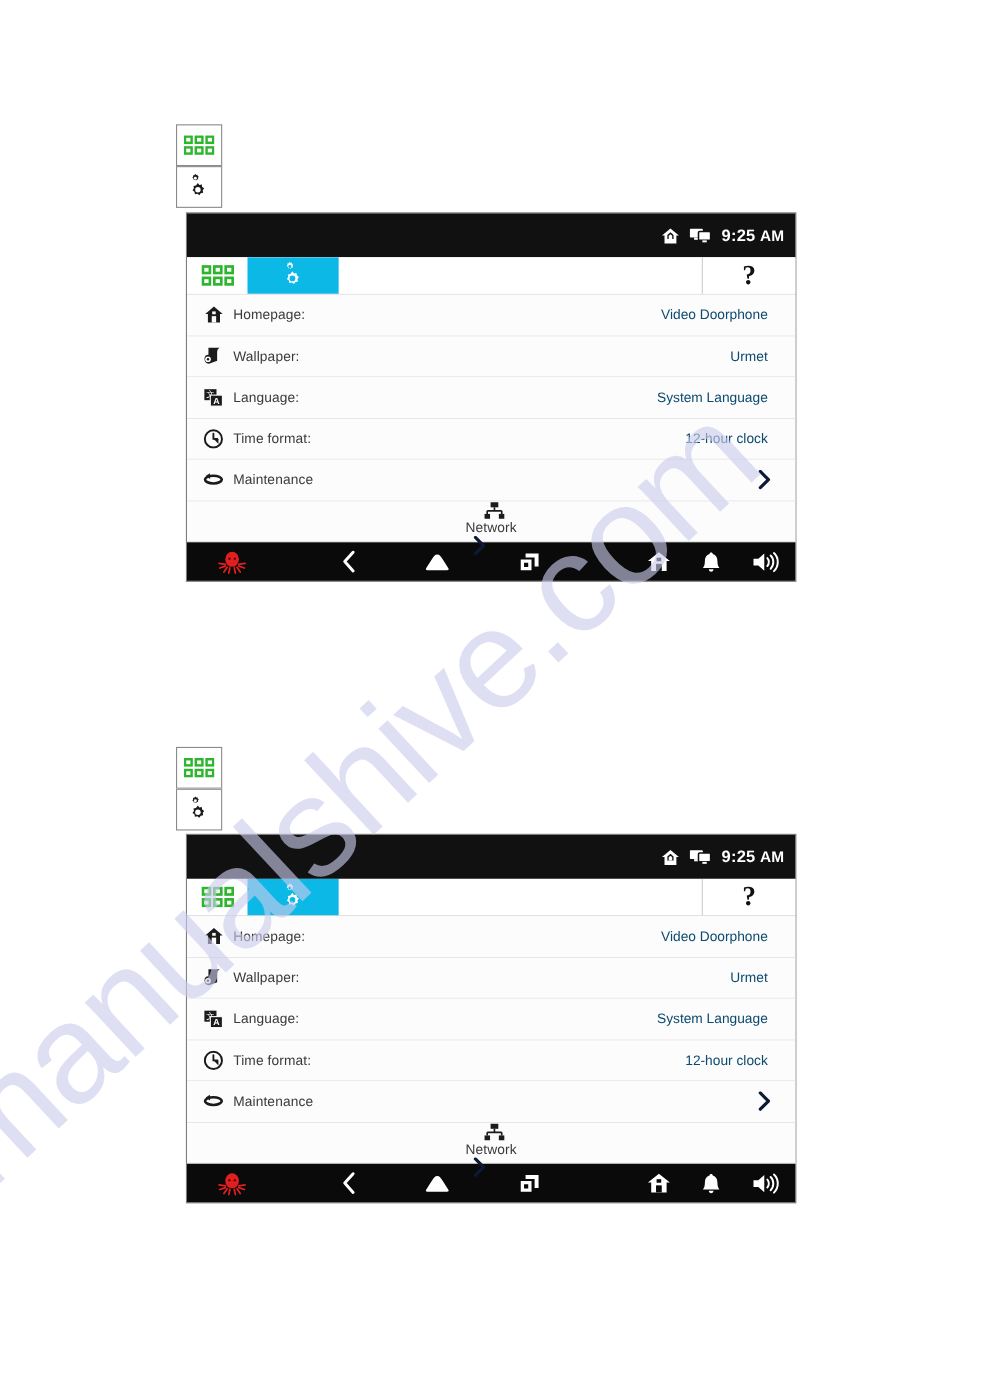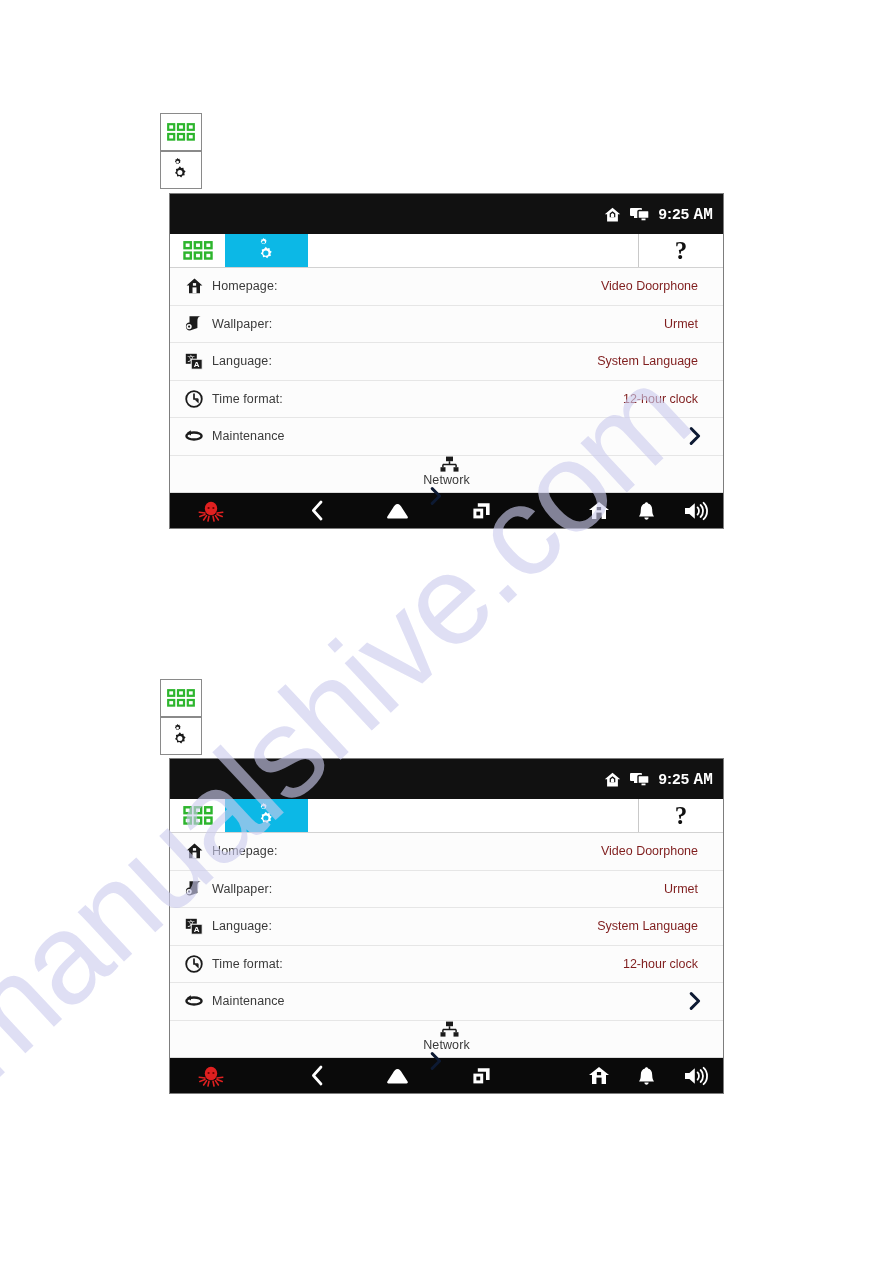--- a/index.html
+++ b/index.html
@@ -63,21 +63,21 @@
     box-sizing:border-box;
   }
   .statusbar .sb-icon{margin-right:9px;display:flex;align-items:center;}
   .clock-text{
     color:#ffffff;
     font-size:15px;
     font-weight:700;
     letter-spacing:.2px;
     display:flex;align-items:baseline;
   }
-  .clock-text .ampm{font-size:16px;margin-left:4px;font-weight:700;font-family:Liberation Mono, monospace;}
+  .clock-text .ampm{font-size:14px;margin-left:4px;font-weight:700;}
 
   
   .tabbar{
     height:34px;
     display:flex;
     background:#ffffff;
     border-bottom:1px solid #d2d2d2;
     box-sizing:border-box;
   }
   .tab{
@@ -120,21 +120,21 @@
     box-sizing:border-box;
   }
   .row-label{
     flex:1;
     font-size:12.5px;
     color:#3a3a3a;
     letter-spacing:.1px;
   }
   .row-value{
     font-size:12.5px;
-    color:#7f1d1d;
+    color:#0c4a6e;
     padding-right:25px;
     white-space:nowrap;
   }
   .row-chevron{
     padding-right:22px;
     display:flex;align-items:center;
   }
 
   
   .navbar{

